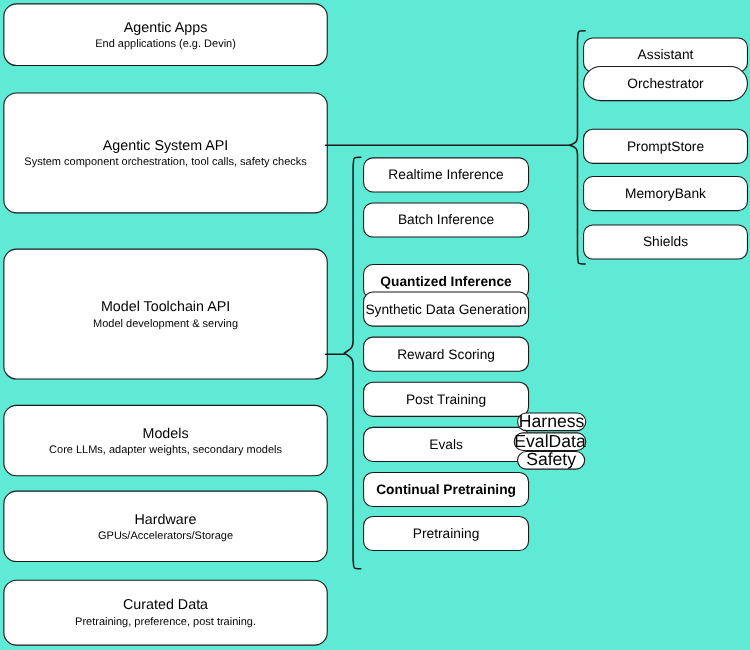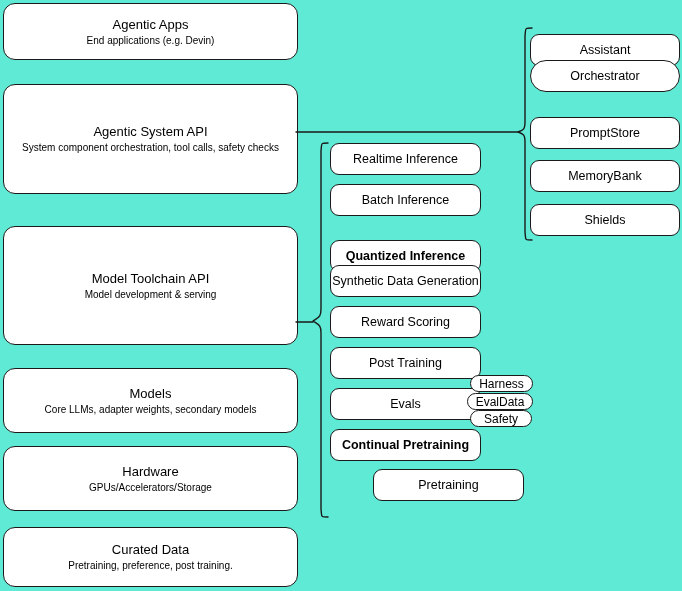--- a/index.html
+++ b/index.html
@@ -64,21 +64,21 @@
   .right-box .title { font-size: 12.5px; }
   .pill {
     position: absolute;
     box-sizing: border-box;
     border: 1.6px solid #1a1a1a;
     border-radius: 999px;
     background: #ffffff;
     display: flex;
     align-items: center;
     justify-content: center;
-    font-size: 12px;
+    font-size: 16px;
     line-height: 1;
     white-space: nowrap;
     z-index: 5;
     text-align: center;
   }
   .brace-svg, .connector-svg {
     position: absolute;
     overflow: visible;
     pointer-events: none;
   }
@@ -142,21 +142,21 @@
   </div>
   <div class="box mid-box" style="top:347px;text-align:center;">
     <div class="title">Post Training</div>
   </div>
   <div class="box mid-box" style="top:388px;">
     <div class="title">Evals</div>
   </div>
   <div class="box mid-box" style="top:429px;font-weight:bold;">
     <div class="title">Continual Pretraining</div>
   </div>
-  <div class="box mid-box" style="top:469px;margin-left:43px;">
+  <div class="box mid-box" style="top:469px;">
     <div class="title">Pretraining</div>
   </div>
 
   <div class="pill" style="left:470px; top:375px; width:63px; height:17px;">
     <span>Harness</span>
   </div>
   <div class="pill" style="left:467px; top:393px; width:66px; height:17px;">
     <span>EvalData</span>
   </div>
   <div class="pill" style="left:470px; top:410px; width:62px; height:17px;">

